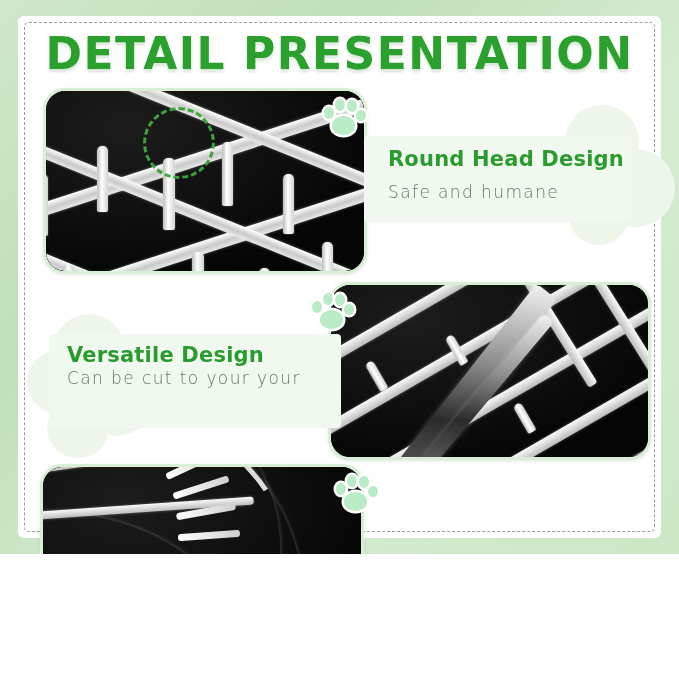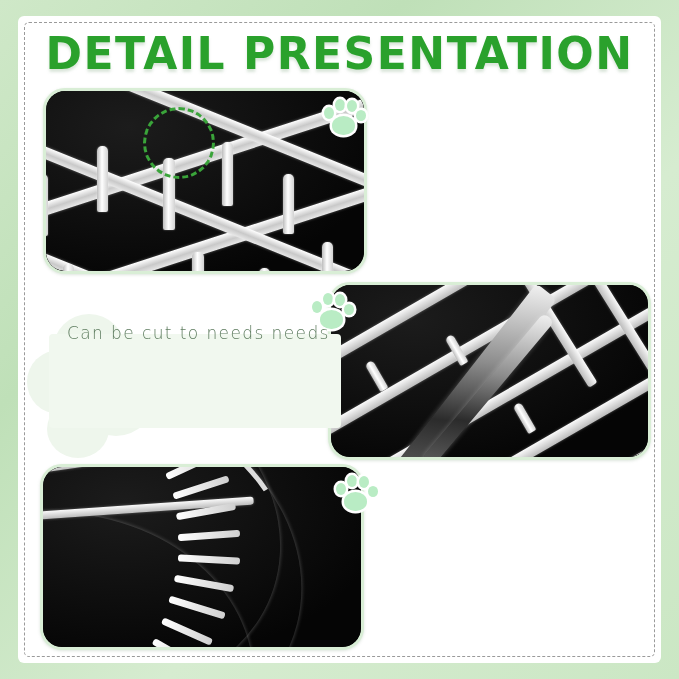--- a/index.html
+++ b/index.html
@@ -2,21 +2,21 @@
 <html><head>
 <meta charset="utf-8">
 <style>
   html,body{margin:0;padding:0;}
   body{
     width:679px;height:679px;overflow:hidden;
     font-family:"DejaVu Sans", sans-serif;
     background:#ffffff;
   }
   .poster{
-    position:relative;width:679px;height:679px;
+    position:relative;width:679px;height:554px;
     background:linear-gradient(135deg,#cfe8c8 0%,#bfe0b8 30%,#d6ecd0 62%,#cbe7c4 100%);
     overflow:hidden;
   }
   
   .panel{
     position:absolute;left:18px;top:16px;right:18px;bottom:16px;
     background:#ffffff;border-radius:6px;
   }
   .dashed{
     position:absolute;left:24px;top:22px;right:24px;bottom:22px;
@@ -144,20 +144,31 @@
     </div>
 
     <div class="paw" style="left:322px;top:96px;">
       <span class="t1"></span>
         <span class="t2"></span>
         <span class="t3"></span>
       <span class="t4"></span>
         <span class="pad"></span>
     </div>
 
+    <div class="textblock" style="left:370px;top:130px;width:280px;height:110px;">
+      <div class="blob" style="left:175px;top:-25px;width:130px;height:140px;">
+        <i style="left:20px;top:0;width:74px;height:74px;"></i>
+        <i style="left:0;top:40px;width:64px;height:64px;"></i>
+        <i style="left:52px;top:44px;width:78px;height:78px;"></i>
+        <i style="left:24px;top:82px;width:60px;height:58px;"></i>
+      </div>
+      <div class="band" style="left:-6px;top:6px;width:268px;height:86px;"></div>
+      <div class="heading" style="padding-left:18px;padding-top:18px;">Round Head Design</div>
+      <div class="sub" style="padding-left:18px;padding-top:10px;">Safe and humane</div>
+    </div>
   </div>
 
   <div class="section" style="left:0;top:262px;width:679px;height:210px;">
 
     <div class="photo" style="left:328px;top:20px;width:317px;height:172px;">
       <div class="inner">
         <div class="photobg"></div>
         <div class="lattice">
           <div class="gridline" style="left:-60px;top:40px;width:520px;height:11px;transform:rotate(-30deg);"></div>
           <div class="gridline" style="left:-60px;top:110px;width:520px;height:11px;transform:rotate(-30deg);"></div>
@@ -188,21 +199,22 @@
     </div>
 
     <div class="textblock" style="left:45px;top:60px;width:300px;height:120px;">
       <div class="blob" style="left:-18px;top:-8px;width:130px;height:146px;">
         <i style="left:26px;top:0;width:72px;height:72px;"></i>
         <i style="left:0;top:36px;width:64px;height:64px;"></i>
         <i style="left:50px;top:44px;width:78px;height:78px;"></i>
         <i style="left:20px;top:86px;width:62px;height:58px;"></i>
       </div>
       <div class="band" style="left:4px;top:12px;width:292px;height:94px;"></div>
-      <div class="sub" style="padding-left:22px;">Can be cut to needs needs</div>
+      <div class="heading" style="padding-left:22px;padding-top:22px;">Versatile Design</div>
+      <div class="sub" style="padding-left:22px;">Can be cut to your your</div>
     </div>
   </div>
 
   <div class="section" style="left:0;top:448px;width:679px;height:220px;">
 
     <div class="photo" style="left:40px;top:16px;width:318px;height:180px;">
       <div class="inner">
         <div class="photobg"></div>
         <div class="lattice">
           <div class="curve" style="left:-110px;top:-70px;width:420px;height:330px;

